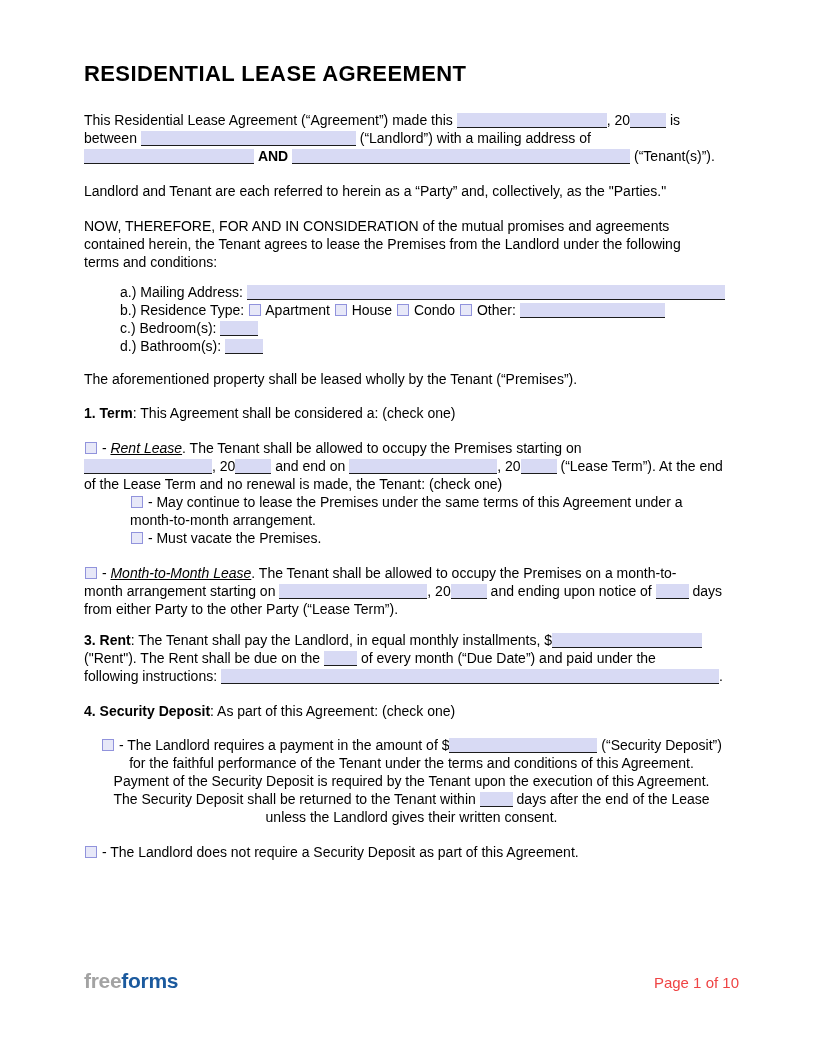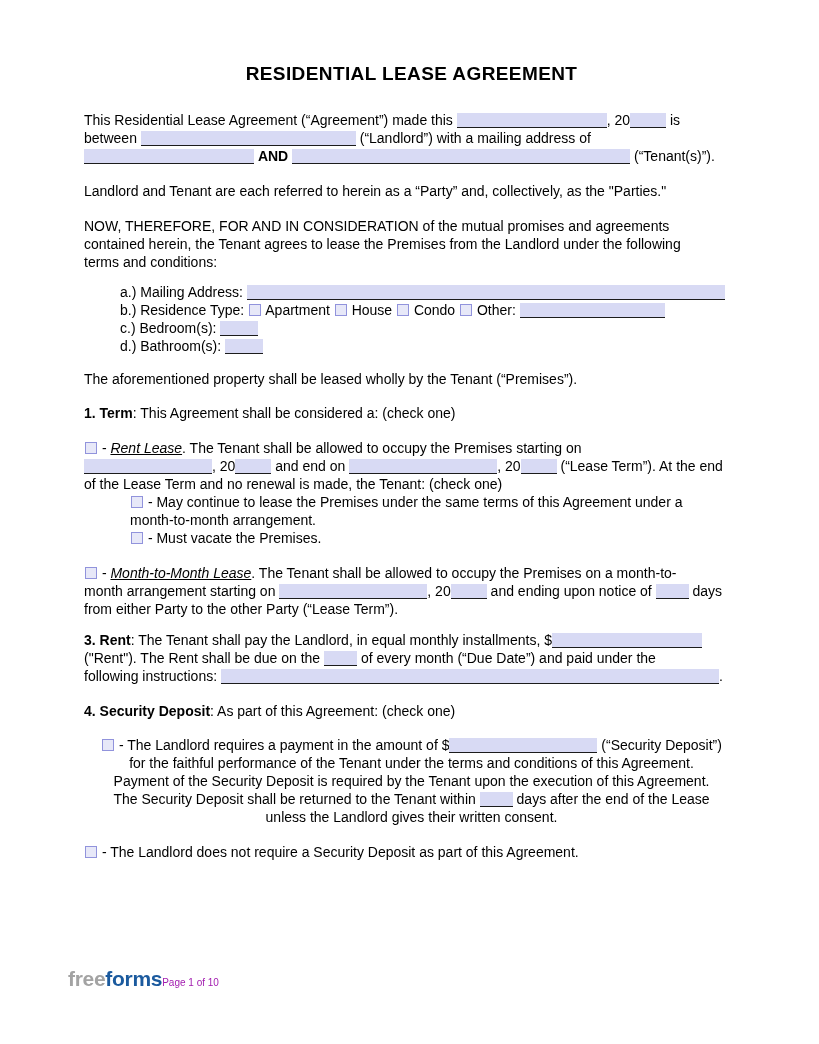--- a/index.html
+++ b/index.html
@@ -2,46 +2,46 @@
 <html><head>
 <meta charset="utf-8">
 <style>
   html,body { margin:0; padding:0; background:#ffffff; }
   .page {
     width:819px; height:1044px; position:relative; background:#ffffff;
     font-family:"Liberation Sans", sans-serif; font-size:14px; line-height:18px;
     color:#000; box-sizing:border-box; padding:62px 80px 0 84px; overflow:hidden;
   }
   .title {
-    font-size:19px; line-height:24px; font-weight:700; text-align:center;
+    font-size:22px; line-height:24px; font-weight:700; 
     margin:0 0 25px 0; letter-spacing:0.4px; color:#000;
   }
   .block { margin-top:17px; }
   .block:first-child { margin-top:0; }
   .line { white-space:nowrap; height:18px; }
   .txt { }
   .bold { font-weight:700; }
   .iu { font-style:italic; text-decoration:underline; }
   .blank {
     display:inline-block; height:14px; background:var(--blank-fill,#d8daf4);
     border-bottom:1.4px solid #1c1c1c; vertical-align:-3px;
   }
   .cb {
     display:inline-block; width:10px; height:10px;
     border:1px solid var(--cb-border,#9193dc); background:var(--cb-fill,#e7e8f8);
     vertical-align:-1px; margin:0 1px;
   }
   .footer {
-    position:absolute; left:68px; right:80px; bottom:52px;
-    display:flex; align-items:baseline;margin-top:8px;
+    position:absolute; left:84px; right:80px; bottom:52px;
+    display:flex; justify-content:space-between; align-items:baseline;margin-top:8px;
   }
   .brand { font-size:21px; font-weight:700; letter-spacing:-0.3px; }
   .brand-free { color:var(--brand-gray,#a3a3a3); }
   .brand-forms { color:var(--brand-blue,#1b5a9e); }
-  .page-num { font-size:10px; color:#a21caf; }
+  .page-num { font-size:15px; color:#ef4444; }
 </style>
 </head>
 <body>
 
 <div class="page" style="--blank-fill: #d8daf4; --cb-border: #9193dc; --cb-fill: #e7e8f8; --brand-gray: #a3a3a3; --brand-blue: #1b5a9e;">
   <h1 class="title">RESIDENTIAL LEASE AGREEMENT</h1>
   <div class="content" id="content">
       <div class="block">
         <div class="line"><span class="txt">This Residential Lease Agreement (“Agreement”) made this </span><span class="blank" style="width: 150px;"></span><span class="txt">, 20</span><span class="blank" style="width: 36px;"></span><span class="txt"> is</span></div>
         <div class="line"><span class="txt">between </span><span class="blank" style="width: 215px;"></span><span class="txt"> (“Landlord”) with a mailing address of</span></div>

